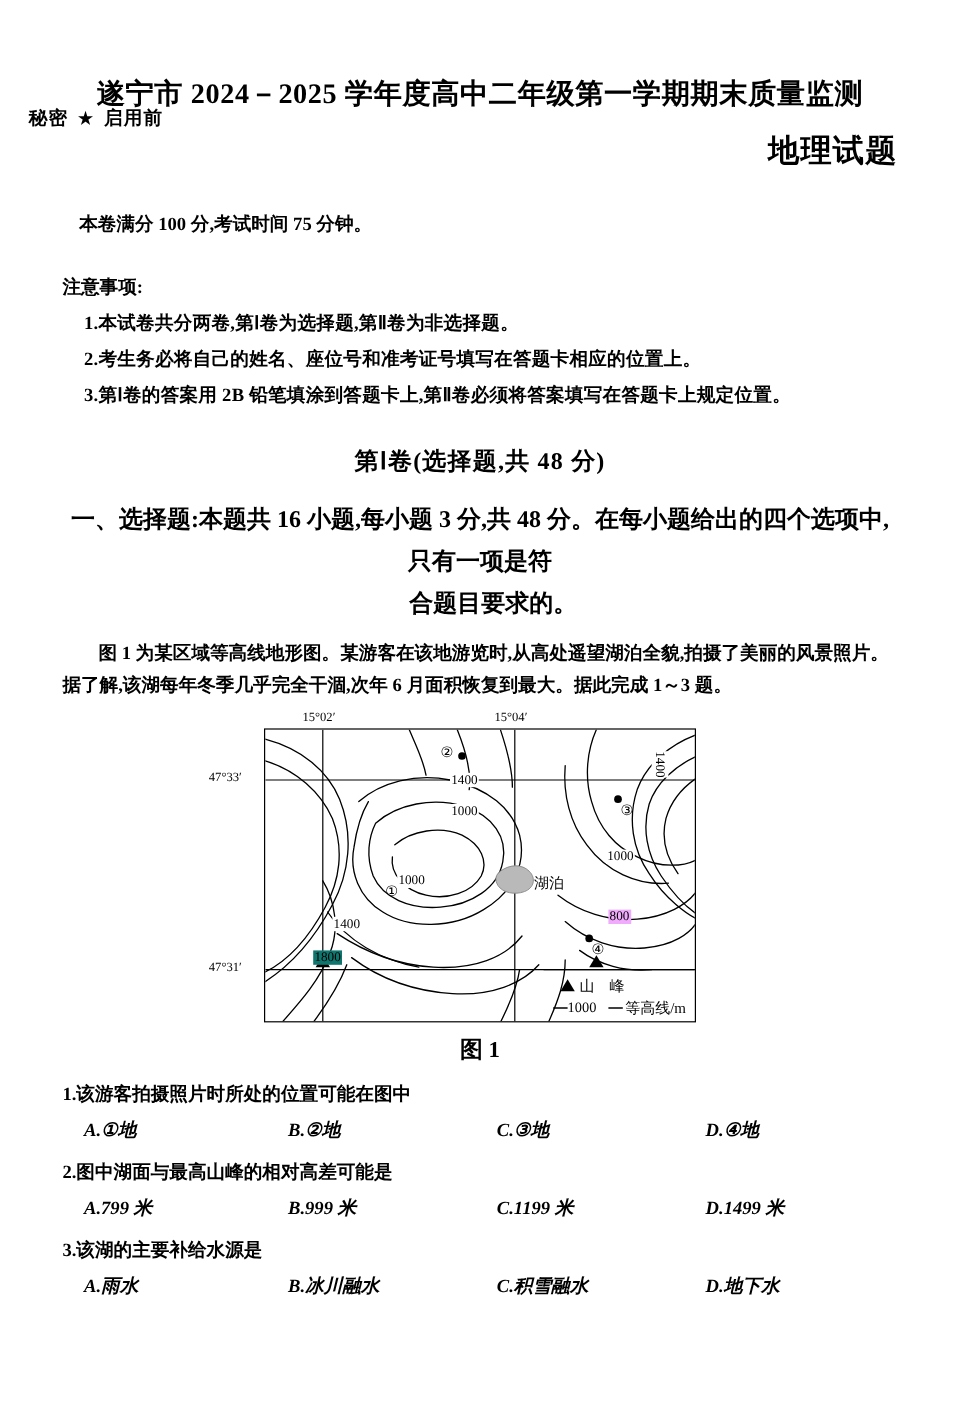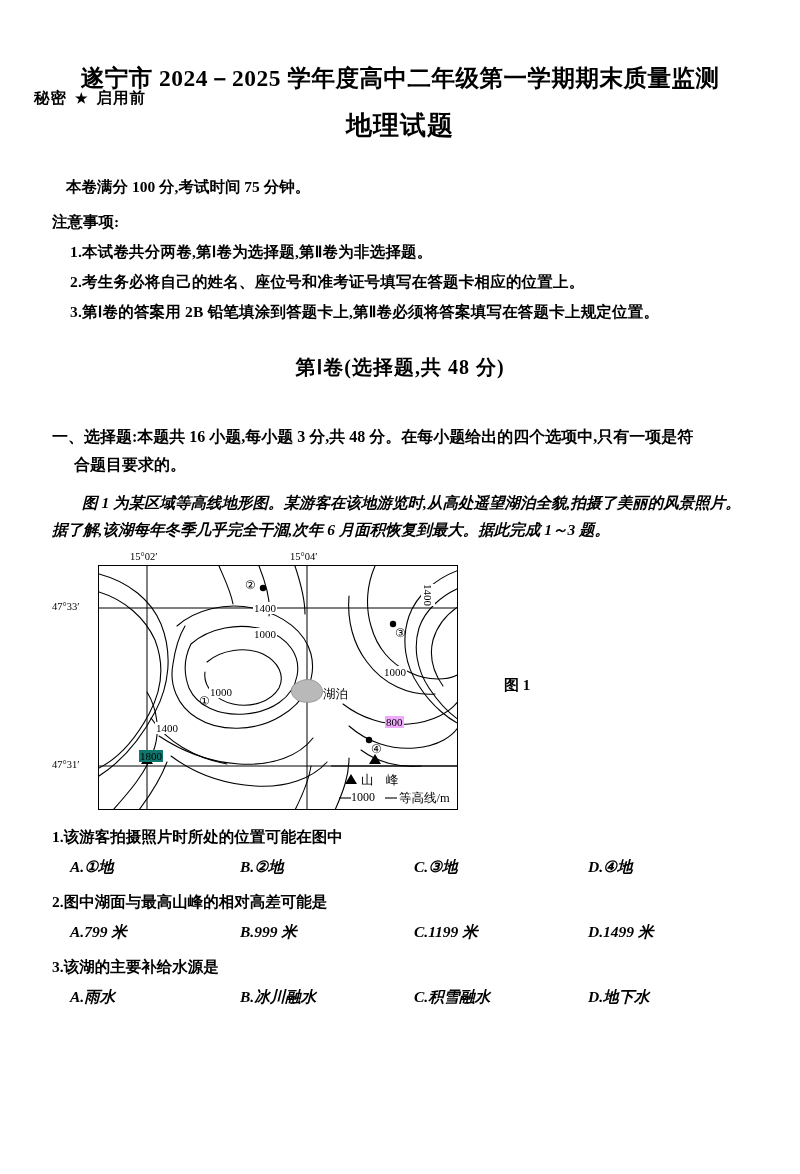--- a/index.html
+++ b/index.html
@@ -19,94 +19,94 @@
     position: relative;
     width: 800px;
     height: 1174px;
     box-sizing: border-box;
     padding: 0 52px;
   }
   
   .secret-line {
     position: absolute;
     top: 26px;
-    left: 34px;
+    left: 24px;
     font-size: 15.5px;
     font-weight: bold;
     letter-spacing: 1px;
     white-space: nowrap;
   }
   .secret-line .star {
     margin: 0 8px;
     font-size: 14px;
   }
   .doc-title {
     margin-top: 62px;
     text-align: center;
     font-size: 23.5px;
     font-weight: bold;
     letter-spacing: 0.5px;
     white-space: nowrap;
   }
   .doc-subtitle {
     margin-top: 14px;
-    text-align: center;
+    text-align: right;
     font-size: 26px;
     font-weight: bold;
     letter-spacing: 1px;
   }
   .score-line {
     margin-top: 34px;
     margin-left: 14px;
     font-size: 15.5px;
     font-weight: bold;
   }
   .notice-title {
-    margin-top: 14px;
+    margin-top: 31px;
     font-size: 15.5px;
     font-weight: bold;
   }
   .notice-item {
     margin-top: 9px;
     margin-left: 18px;
     font-size: 15.5px;
     font-weight: bold;
     letter-spacing: 0.2px;
     white-space: nowrap;
   }
   .section-heading {
     margin-top: 31px;
     text-align: center;
     font-size: 20px;
     font-weight: bold;
     letter-spacing: 1px;
   }
   .q-group-heading {
-    margin-top: 42px;
-    font-size: 16px;
+    margin-top: 18px;
+    font-size: 20px;
     font-weight: bold;
     line-height: 1.75;
+    text-align: center;
   }
   .q-group-heading .indent2 {
     display: block;
     margin-left: 22px;
   }
   .stem {
     margin-top: 10px;
     font-size: 15.5px;
     font-weight: bold;
     line-height: 1.75;
     text-indent: 30px;
-    font-style: italic;
   }
   
   .figure-wrap {
     margin-top: 8px;
     display: flex;
-    flex-direction: row;
+    flex-direction: column;
     align-items: center;
   }
   .map-box {
     position: relative;
     width: 360px;
     height: 245px;
     border: 1.3px solid #000;
     box-sizing: border-box;
     background: #fff;
     overflow: hidden;
@@ -123,21 +123,21 @@
     font-family: "Liberation Serif", serif;
     white-space: nowrap;
   }
   .lat-label {
     position: absolute;
     font-size: 10.5px;
     white-space: nowrap;
   }
   .fig-caption {
     margin-top: 7px;
-    font-size: 15px;
+    font-size: 19px;
     font-weight: bold;
   }
   
   .question {
     margin-top: 14px;
     font-size: 15.5px;
     font-weight: bold;
   }
   .options {
     margin-top: 9px;

